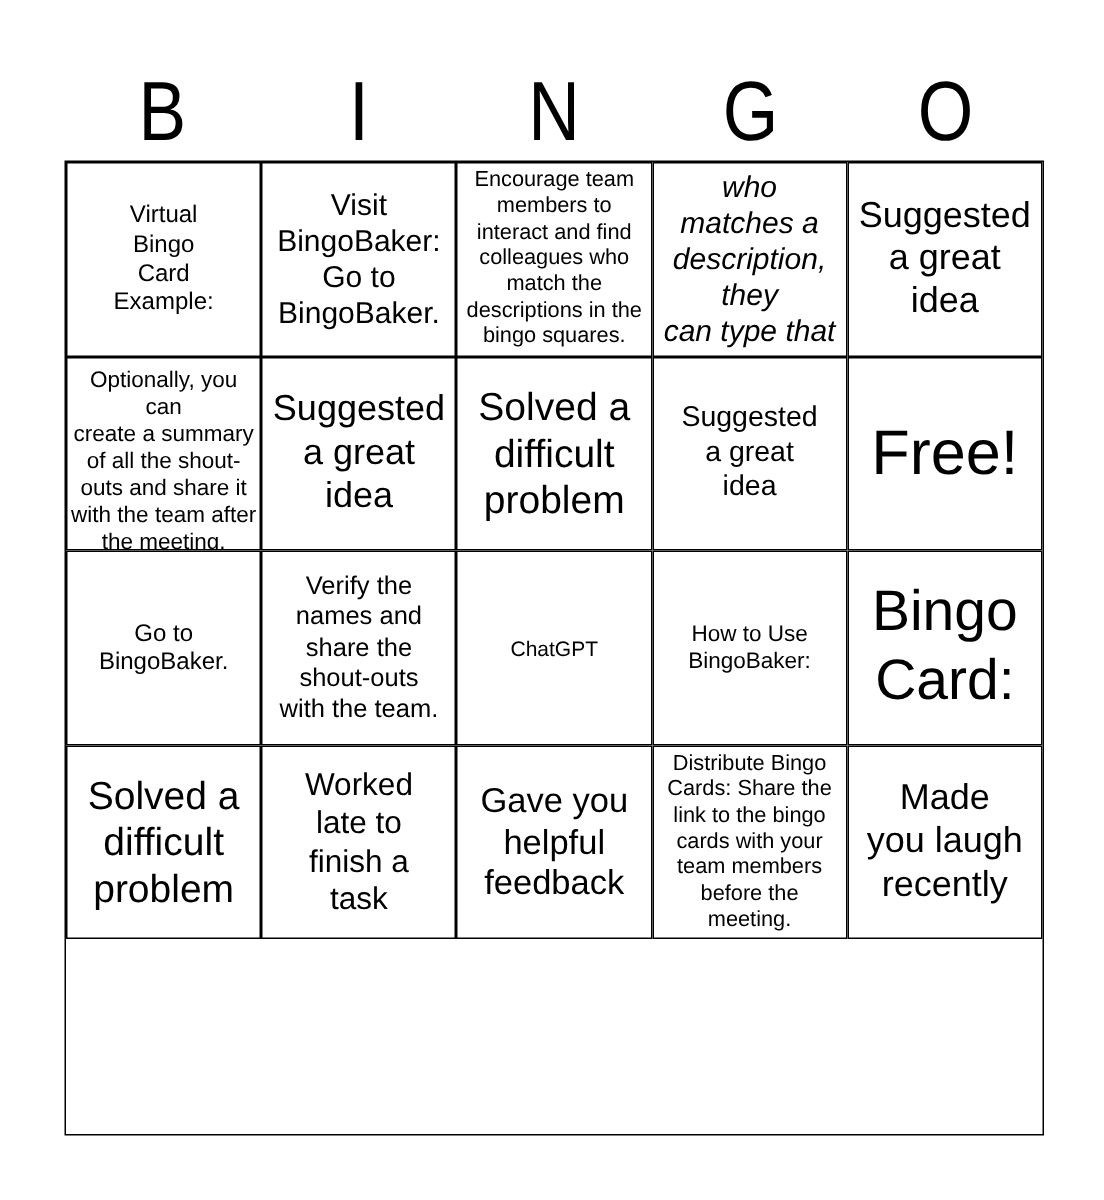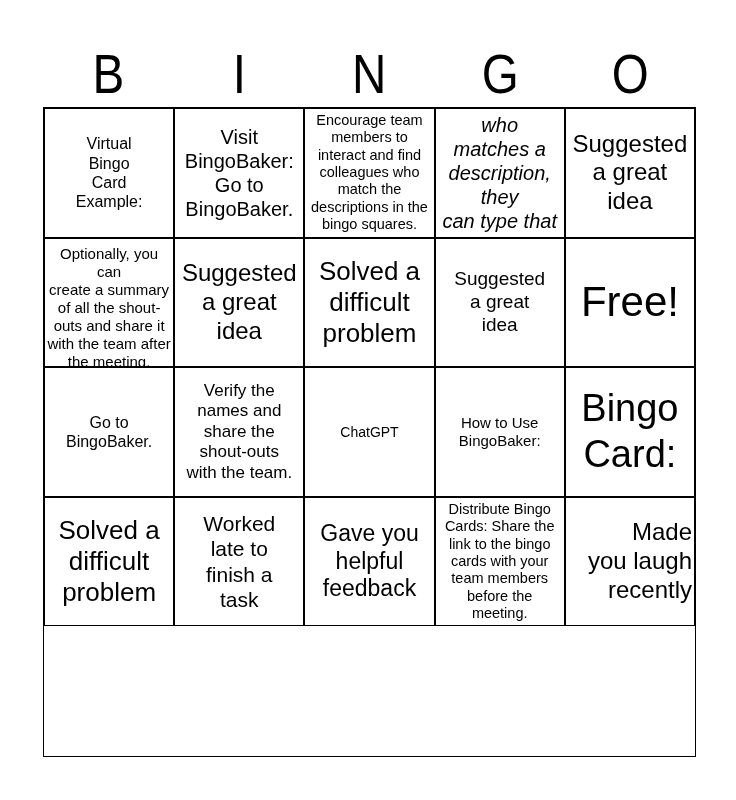--- a/index.html
+++ b/index.html
@@ -85,21 +85,21 @@
   .r3c5 { font-size: 23px; }
   .r4c1 { font-size: 20px; }
   .r4c2 { font-size: 17px; }
   .r4c3 { font-size: 14px; }
   .r4c4 { font-size: 15px; }
   .r4c5 { font-size: 38px; }
   .r5c1 { font-size: 26px; }
   .r5c2 { font-size: 21px; }
   .r5c3 { font-size: 23px; }
   .r5c4 { font-size: 14.5px; }
-  .r5c5 { font-size: 24px; text-align: right; }
+  .r5c5 { font-size: 24px; }
 </style>
 </head>
 <body>
 
 <div class="bingo-page">
 
   <div class="bingo-title">
     <span class="letter">B</span>
     <span class="letter">I</span>
     <span class="letter">N</span>

